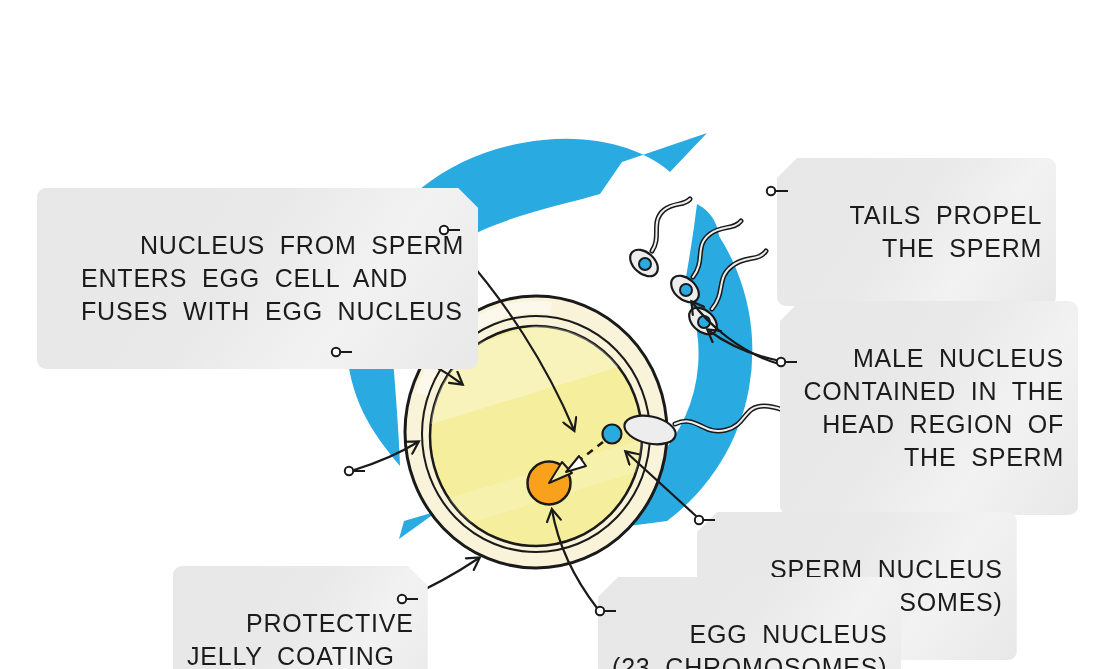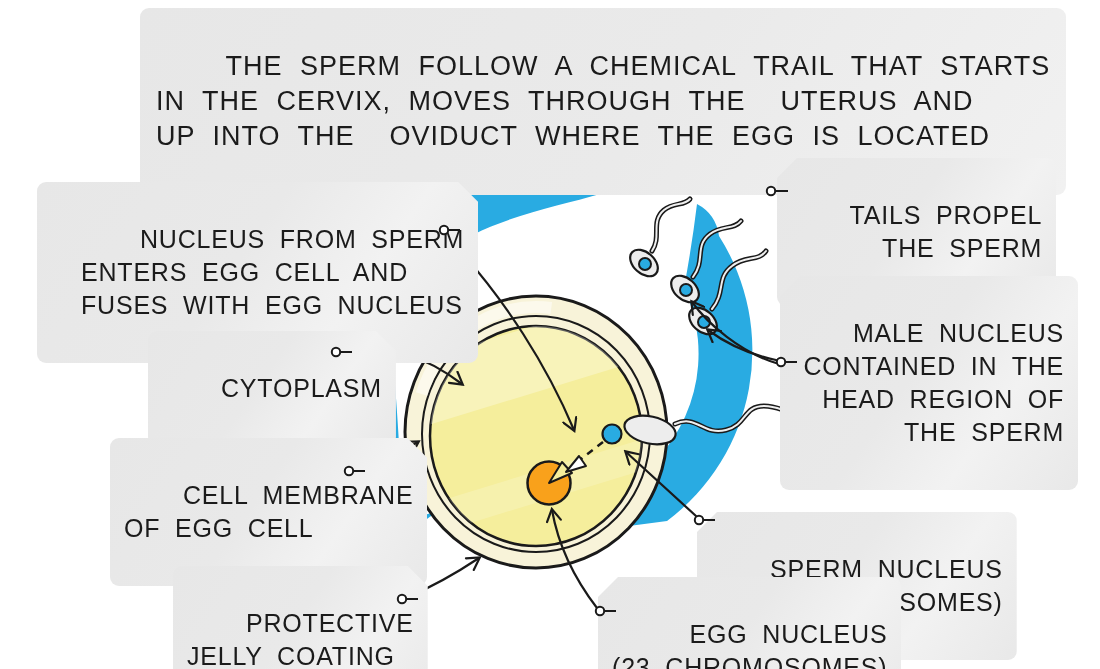--- a/index.html
+++ b/index.html
@@ -112,52 +112,40 @@
       <path d="M 342 352 C 390 344 425 356 462 384" marker-end="url(#ah)"></path>
       <path d="M 354 470 C 380 462 400 453 418 442" marker-end="url(#ah)"></path>
       <path d="M 406 598 C 434 586 458 572 479 558" marker-end="url(#ah)"></path>
       <path d="M 597 608 C 574 578 558 544 552 510" marker-end="url(#ah)"></path>
       <path d="M 696 516 C 672 494 648 472 626 452" marker-end="url(#ah)"></path>
       <path d="M 776 360 C 748 354 724 342 708 330" marker-end="url(#ah)"></path>
       <path d="M 776 363 C 740 352 708 324 692 302" marker-end="url(#ah)"></path>
     </g>
   </svg>
 
-  <div class="title-box">
-    <span>THE SPERM FOLLOW A CHEMICAL TRAIL THAT STARTS
-IN THE CERVIX, MOVES THROUGH THE  UTERUS AND
-UP INTO THE  OVIDUCT WHERE THE EGG IS LOCATED</span>
-  </div>
 
-  <div class="callout cut-tr" style="left:37px;top:182px;min-width:414px;padding-left:44px;">
+  <div class="callout cut-tr" style="left:37px;top:188px;min-width:414px;padding-left:44px;">
     <span>NUCLEUS FROM SPERM
 ENTERS EGG CELL AND
 FUSES WITH EGG NUCLEUS</span>
   </div>
 
-  <div class="callout cut-tr" style="left:148px;top:331px;min-width:185px;">
-    <span>CYTOPLASM</span>
-  </div>
 
-  <div class="callout cut-tr" style="left:110px;top:438px;min-width:242px;">
-    <span>CELL MEMBRANE
-OF EGG CELL</span>
-  </div>
 
   <div class="callout cut-tr" style="left:173px;top:566px;min-width:235px;">
     <span>PROTECTIVE
 JELLY COATING</span>
   </div>
 
   <div class="callout cut-tl" style="left:777px;top:158px;min-width:215px;">
     <span>TAILS PROPEL
 THE SPERM</span>
   </div>
 
-  <div class="callout cut-tl" style="left:780px;top:276px;min-width:292px;">
+  <div class="callout cut-tl" style="left:780px;top:301px;min-width:292px;">
     <span>MALE NUCLEUS
 CONTAINED IN THE
 HEAD REGION OF
 THE SPERM</span>
   </div>
 
   <div class="callout cut-tl" style="left:697px;top:512px;min-width:294px;">
     <span>SPERM NUCLEUS
 (23 CHROMOSOMES)</span>
   </div>

